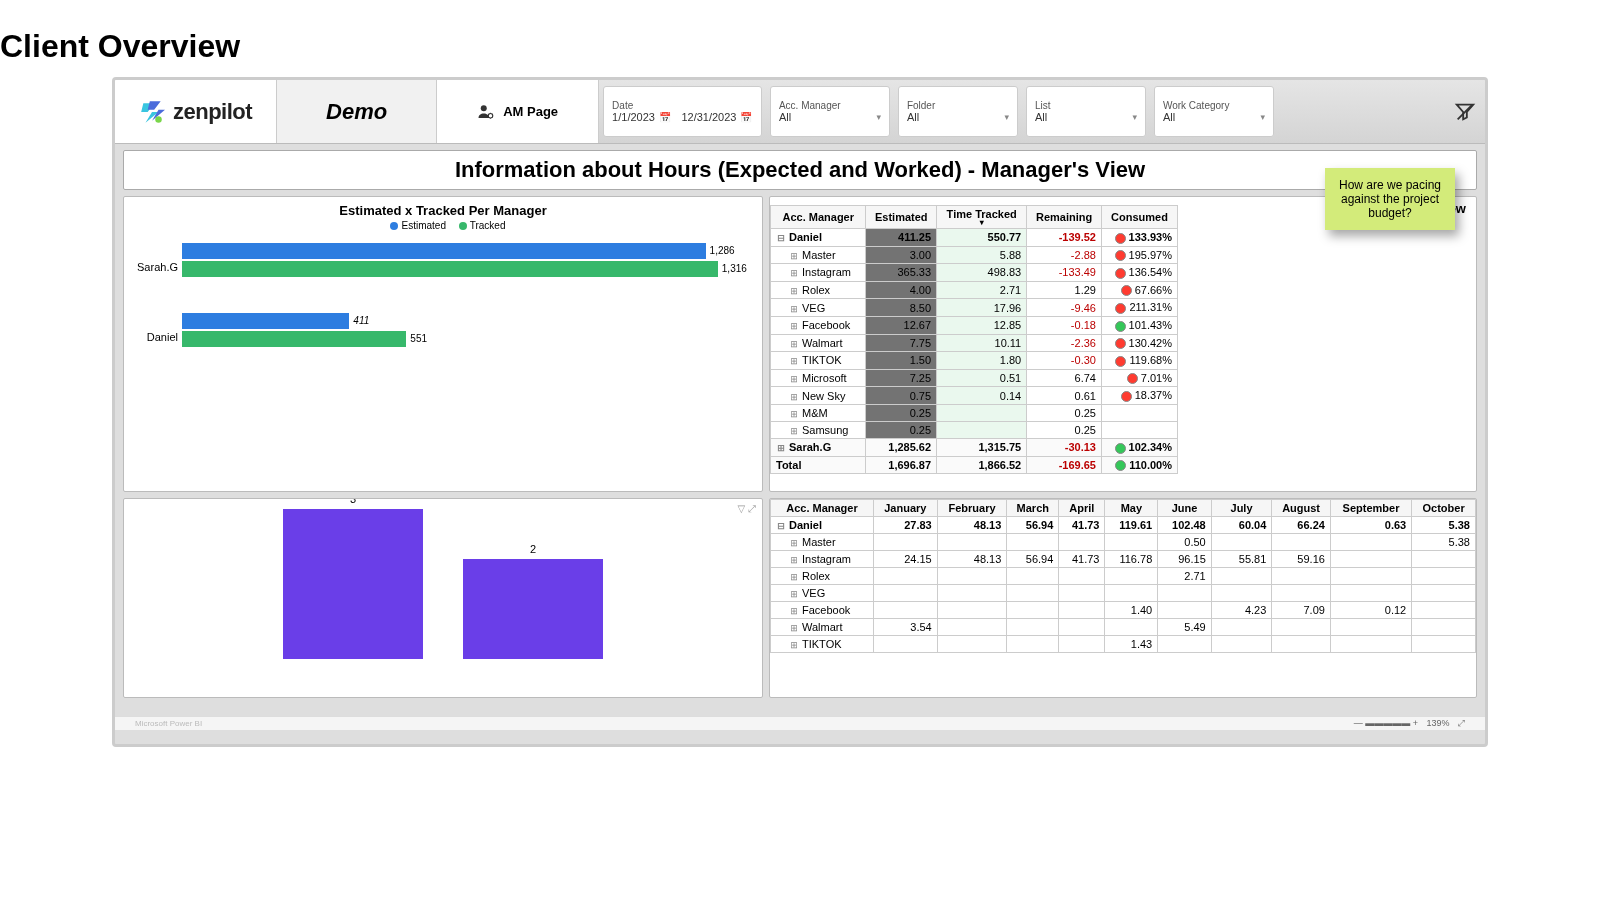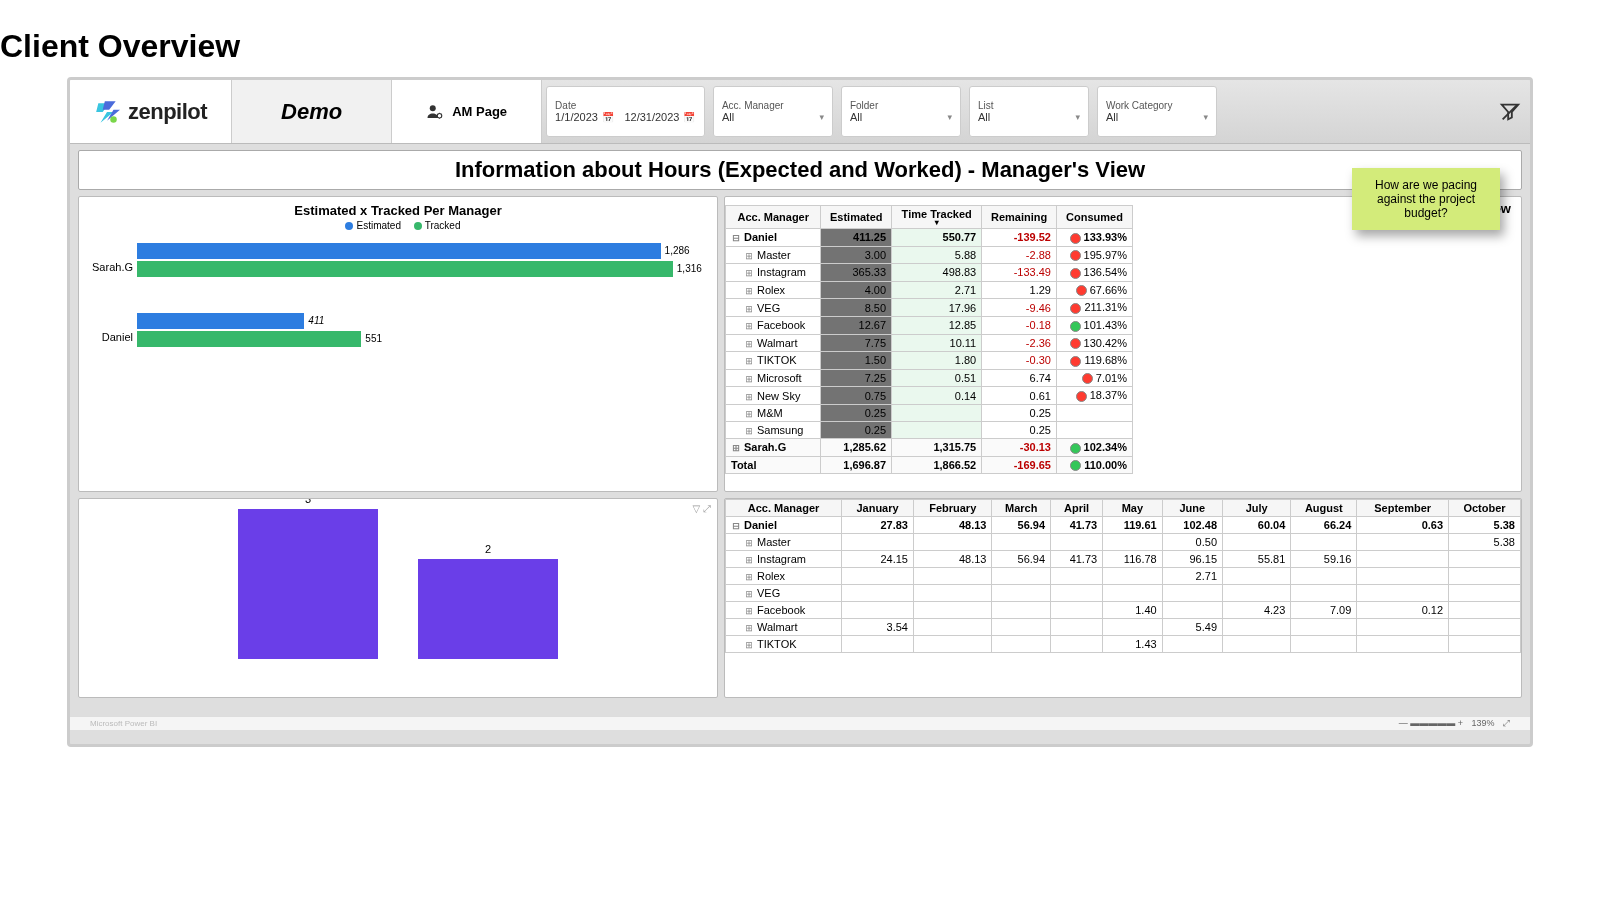--- a/index.html
+++ b/index.html
@@ -10,21 +10,21 @@
     height: 906px;
     position: relative;
   }
   .page-title {
     text-align: left;
     font-size: 32px;
     font-weight: 700;
     padding: 28px 0 12px 0;
   }
   .outer-frame {
-    margin: 0 67px;
+    margin: 0 112px;
     border: 3px solid #ccc;
     border-radius: 4px;
     background: #dedede;
     position: relative;
     height: 670px;
     overflow: hidden;
   }
   
   .topbar {
     display: flex;
@@ -41,21 +41,21 @@
   }
   .logo-mark { width:26px; height:26px; }
   .brand { font-size:22px; font-weight:600; color:#222; letter-spacing:-.5px; }
   .demo-box {
     display:flex; align-items:center; justify-content:center;
     width:160px; background:#f1f1f1; border-right:1px solid #ccc;
     font-style:italic; font-size:22px; font-weight:600;
   }
   .tab-box {
     display:flex; align-items:center; justify-content:center;
-    width:150px; background:#fff; border-right:1px solid #ccc;
+    width:162px; background:#fff; border-right:1px solid #ccc;
     font-weight:600; gap:8px;
   }
   .filter-group { display:flex; align-items:stretch; flex:1; }
   .filter {
     display:flex; flex-direction:column; justify-content:center;
     background:#fff; margin:6px 4px; border:1px solid #ccc; border-radius:3px;
     padding:4px 8px; min-width:120px;
   }
   .filter-label { font-size:10px; color:#555; }
   .filter-value { display:flex; justify-content:space-between; align-items:center; font-size:11px; color:#333; }
@@ -67,21 +67,21 @@
     display:flex; align-items:center; justify-content:center; width:40px;
     font-size:20px; color:#444;
   }
   
   .banner-row { padding:6px 8px; position:relative; }
   .banner {
     background:#fff; border:1px solid #aaa; border-radius:2px;
     padding:6px 12px; font-size:22px; font-weight:700; text-align:center;
   }
   .sticky {
-    position:absolute; right:30px; top:24px; width:148px;
+    position:absolute; right:30px; top:24px; width:130px;
     background:#d3eb7a; font-size:12px; text-align:center; padding:10px 8px;
     box-shadow:4px 6px 10px rgba(0,0,0,.35);
     z-index:5;
   }
   
   .grid {
     display:grid;
     grid-template-columns: 640px 1fr;
     gap:6px;
     padding:0 8px;

